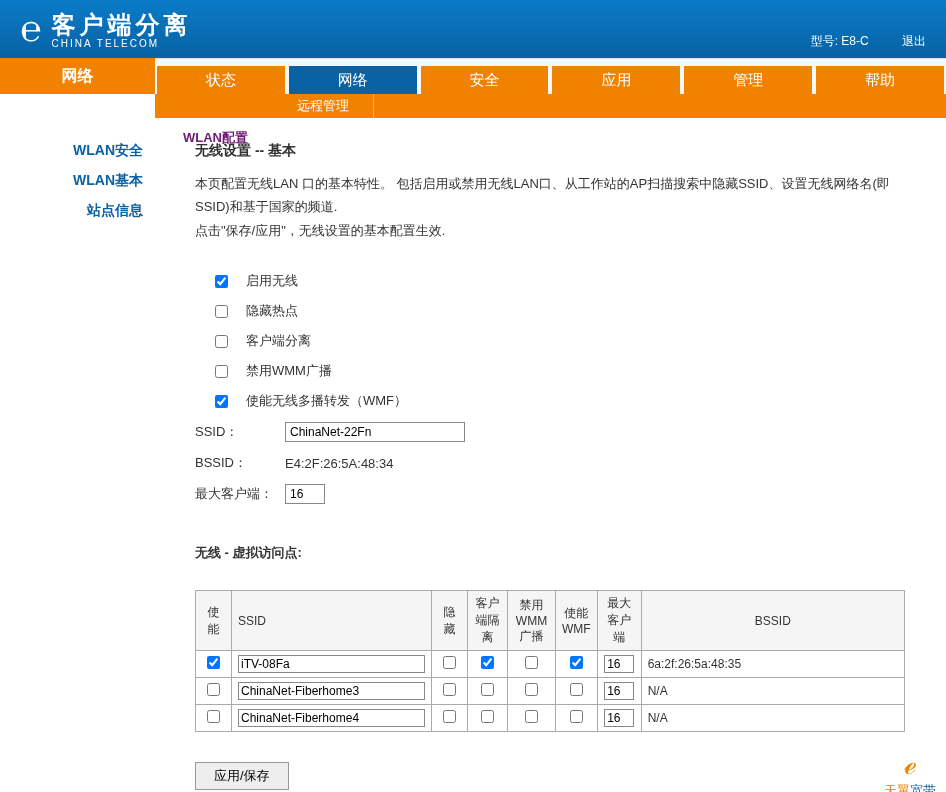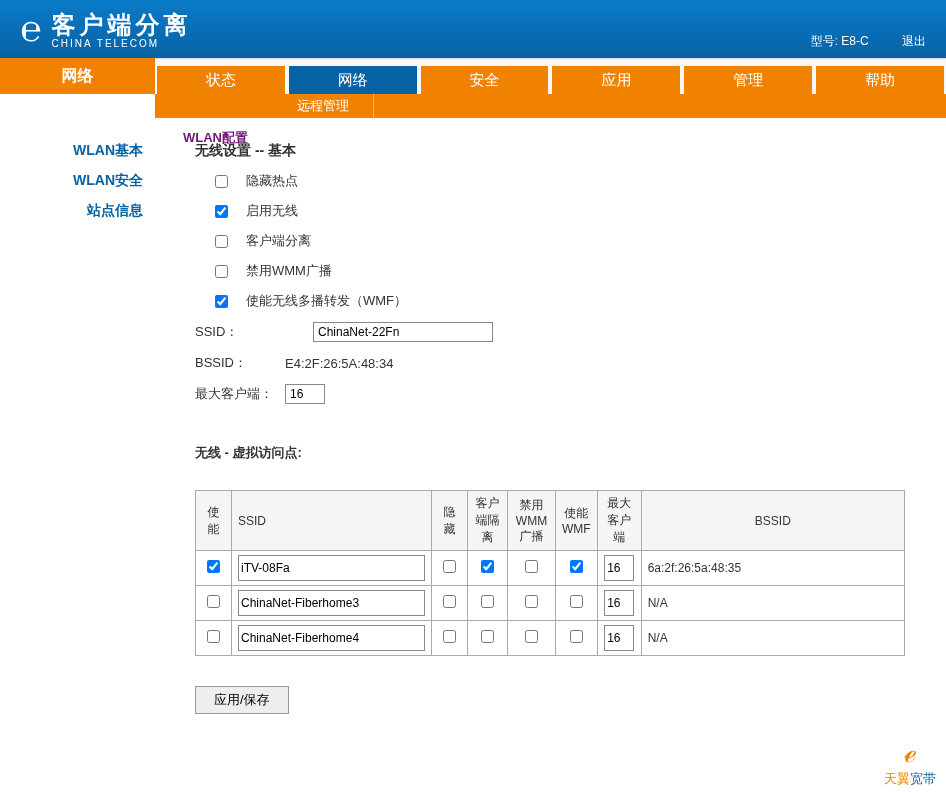--- a/index.html
+++ b/index.html
@@ -45,21 +45,21 @@
   .field-label { width: 90px; }
   .field-row input[type=text] { border: 1px solid #888; height: 20px; padding: 0 4px; font-size: 12px; }
   
   .section-title { font-weight: bold; margin-top: 40px; margin-bottom: 28px; }
   
   table.vap { border-collapse: collapse; width: 100%; max-width: 710px; }
   table.vap th, table.vap td { border: 1px solid #aaa; padding: 4px 6px; font-size: 12px; font-weight: normal; text-align: left; vertical-align: middle; }
   table.vap th { background: #f5f5f5; text-align: center; }
   table.vap td { text-align: center; }
   table.vap td.ssid-cell { text-align: left; }
-  table.vap td input[type=text] { width: 100%; border: 1px solid #888; height: 26px; padding: 0 2px; font-size: 12px; }
+  table.vap td input[type=text] { width: 100%; border: 1px solid #888; height: 18px; padding: 0 2px; font-size: 12px; }
   table.vap td input.small { width: 30px; text-align: left; }
   
   .apply-btn { margin-top: 30px; padding: 4px 18px; background: #eee; border: 1px solid #999; cursor: pointer; font-size: 13px; }
   
   .footer-logo { position: absolute; right: 10px; bottom: 10px; text-align: center; }
   .footer-logo .swirl { font-size: 28px; color: #f08200; }
   .footer-logo .txt { font-size: 13px; color: #0862a4; font-weight: normal; }
   .footer-logo .txt .accent { color: #f08200; }
 </style>
 </head>
@@ -94,52 +94,56 @@
 <div class="subnav-row">
   <div class="subnav-spacer"></div>
   <div class="subnav-tabs" id="subnav-tabs">
       <div class="subnav-tab active">WLAN配置</div>
       <div class="subnav-tab">远程管理</div>
     </div>
 </div>
 
 <div class="body-row">
   <div class="sidebar" id="sidebar">
+      <div class="sidebar-item">WLAN安全</div>
       <div class="sidebar-item">WLAN基本</div>
-      <div class="sidebar-item">WLAN安全</div>
       <div class="sidebar-item">站点信息</div>
     </div>
 
   <div class="content">
     <div class="page-title">无线设置 -- 基本</div>
-    
+    <div class="page-desc">
+      <span>本页配置无线LAN 口的基本特性。 包括启用或禁用无线LAN口、从工作站的AP扫描搜索中隐藏SSID、设置无线网络名(即SSID)和基于国家的频道.</span><br>
+      <span>点击"保存/应用"，无线设置的基本配置生效.</span>
+    </div>
+    
+    <div class="chk-row">
+      <input type="checkbox" id="cb0" checked="" style="">
+      <span>启用无线</span>
+    </div>
     <div class="chk-row">
       <input type="checkbox" id="cb1" style="">
       <span>隐藏热点</span>
     </div>
     <div class="chk-row">
-      <input type="checkbox" id="cb0" checked="" style="">
-      <span>启用无线</span>
-    </div>
-    <div class="chk-row">
       <input type="checkbox" id="cb2" style="">
       <span>客户端分离</span>
     </div>
     <div class="chk-row">
       <input type="checkbox" id="cb3" style="">
       <span>禁用WMM广播</span>
     </div>
     <div class="chk-row">
       <input type="checkbox" id="cb4" checked="" style="">
       <span>使能无线多播转发（WMF）</span>
     </div>
     
     <div class="field-row">
       <span class="field-label">SSID：</span>
-      <input type="text" style="width: 180px; margin-left: 28px;" value="ChinaNet-22Fn">
+      <input type="text" style="width: 180px;" value="ChinaNet-22Fn">
     </div>
     <div class="field-row">
       <span class="field-label">BSSID：</span>
       <span>E4:2F:26:5A:48:34</span>
     </div>
     <div class="field-row">
       <span class="field-label">最大客户端：</span>
       <input type="text" style="width: 40px;" value="16">
     </div>
     

